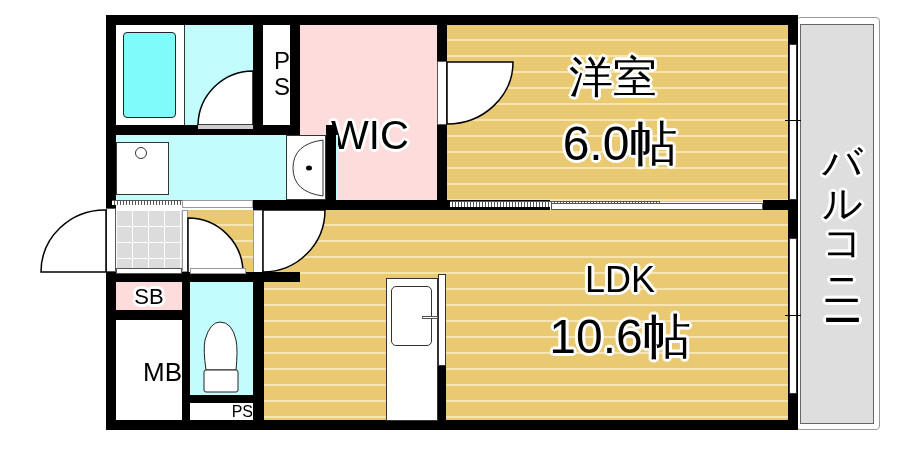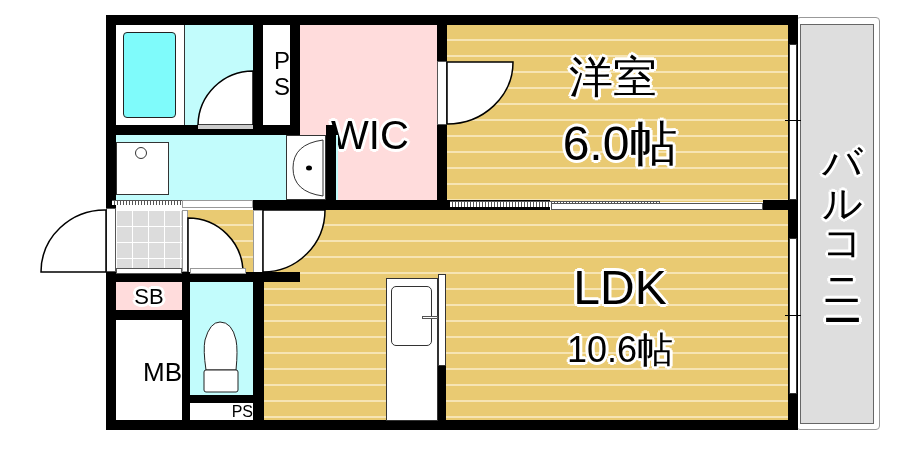--- a/index.html
+++ b/index.html
@@ -24,22 +24,22 @@
 <div class="wall" style="left:106px;top:15px;width:10px;height:198px;"></div>
 <div class="wall" style="left:106px;top:272px;width:10px;height:158px;"></div>
 <div class="wall" style="left:788px;top:15px;width:10px;height:415px;"></div>
 
 <div class="abs floor" style="left:447px;top:25px;width:341px;height:177px;"></div>
 <div class="lbl" style="left:493px;top:52px;width:240px;font-size:44px;line-height:50px;">洋室</div>
 <div class="lbl" style="left:500px;top:118px;width:240px;font-size:48px;line-height:52px;">6.0帖</div>
 
 <div class="abs floor" style="left:264px;top:210px;width:524px;height:210px;"></div>
 <div class="abs floor" style="left:184px;top:210px;width:80px;height:65px;"></div>
-<div class="lbl" style="left:500px;top:262px;width:240px;font-size:48px;line-height:52px;">LDK</div>
-<div class="lbl" style="left:500px;top:324px;width:240px;font-size:36px;line-height:52px;">10.6帖</div>
+<div class="lbl" style="left:500px;top:254px;width:240px;font-size:36px;line-height:52px;">LDK</div>
+<div class="lbl" style="left:500px;top:311px;width:240px;font-size:48px;line-height:52px;">10.6帖</div>
 
 <div class="wall" style="left:440px;top:200px;width:110px;height:10px;"></div>
 <div class="abs" style="left:450px;top:201px;width:210px;height:6px;background:repeating-linear-gradient(to right,#fff 0,#fff 2px,#555 2px,#555 3px);border-top:1px solid #555;"></div>
 <div class="abs" style="left:551px;top:203px;width:212px;height:7px;background:#fff;border:1px solid #555;"></div>
 <div class="wall" style="left:763px;top:200px;width:35px;height:10px;"></div>
 
 <div class="abs" style="left:299px;top:25px;width:138px;height:175px;background:#ffdcdc;"></div>
 <div class="wall" style="left:437px;top:15px;width:10px;height:195px;"></div>
 <div class="lbl" style="left:320px;top:72px;width:100px;font-size:40px;line-height:46px;margin-top:40px;">WIC</div>
 

